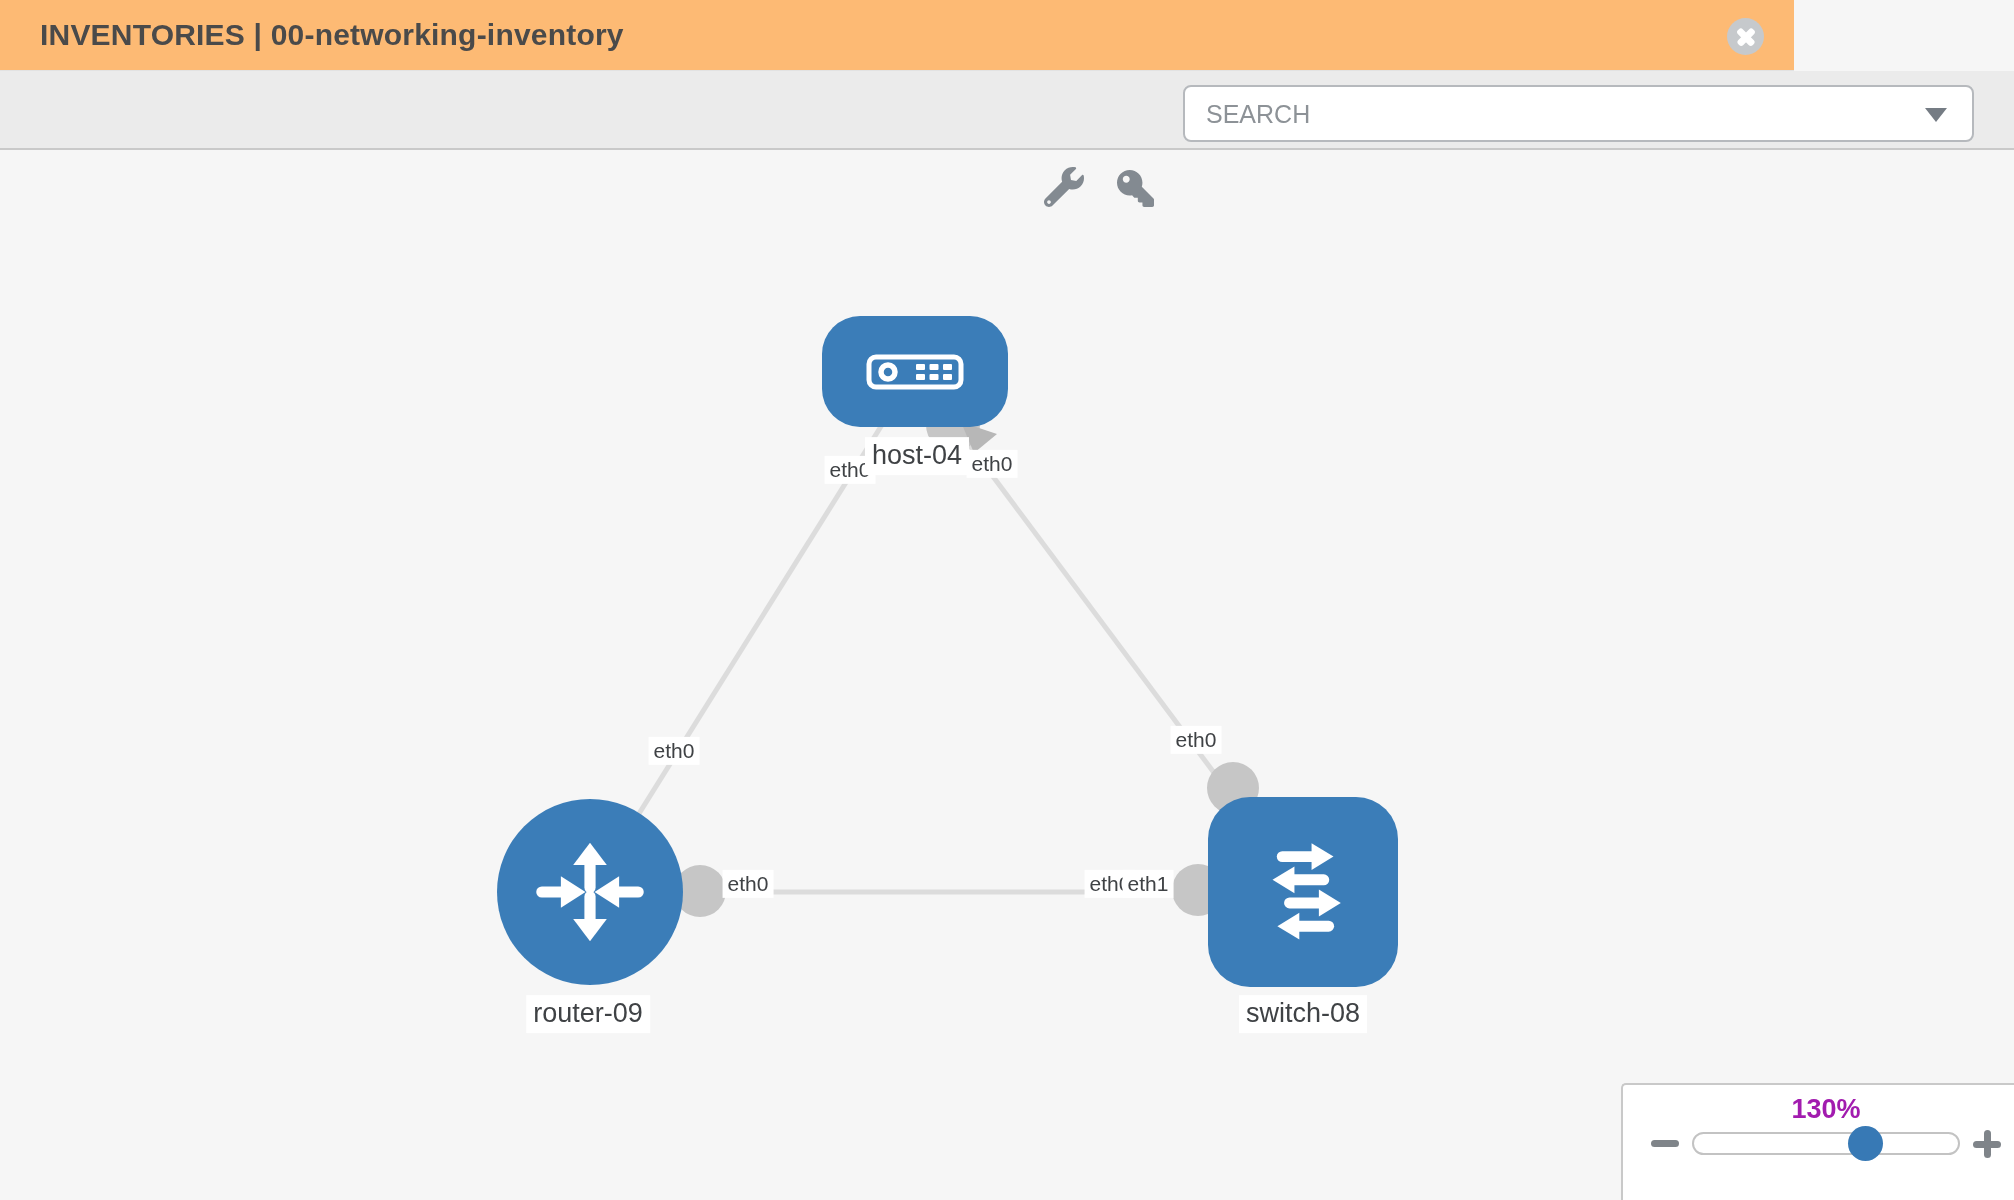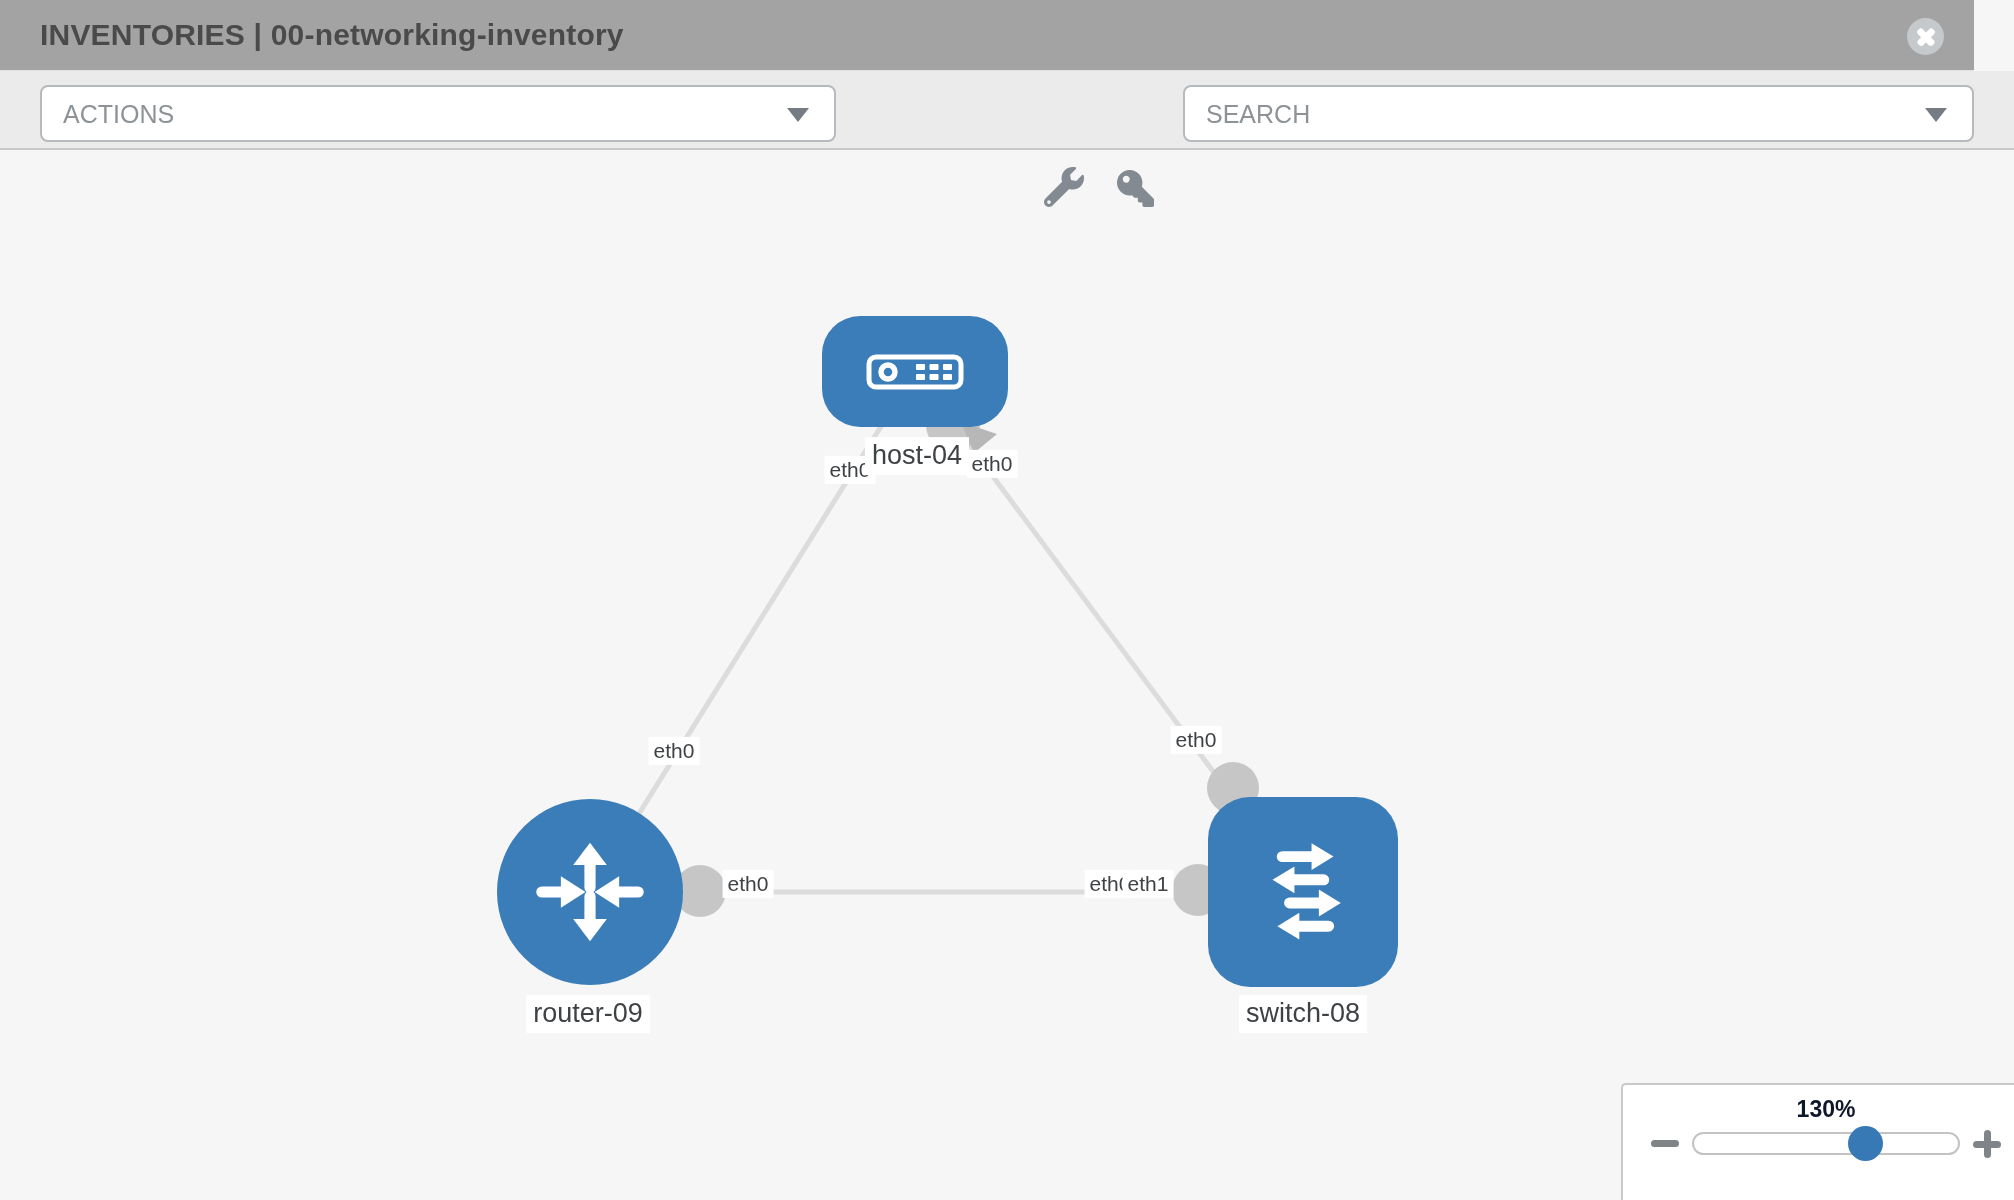--- a/index.html
+++ b/index.html
@@ -1,21 +1,21 @@
 <!DOCTYPE html>
 <html><head>
 <meta charset="utf-8">
 <style>
   * { margin:0; padding:0; box-sizing:border-box; }
   html,body { width:2014px; height:1200px; }
   body { font-family:"Liberation Sans","DejaVu Sans",sans-serif; background:#fff; overflow:hidden; }
   .window { position:relative; width:2014px; height:1200px; background:#f6f6f6; }
 
   
-  .app-header { position:absolute; top:0; left:0; width:1974px; height:71px; background:#a3a3a3; border-bottom:1px solid #e2e2e2; z-index:10; }
+  .app-header { position:absolute; top:0; left:0; width:1794px; height:71px; background:#fdba74; border-bottom:1px solid #e2e2e2; z-index:10; }
   .app-title { position:absolute; left:40px; top:50%; transform:translateY(-50%); font-size:30px; font-weight:700; color:#4a4a4a; letter-spacing:0.2px; }
   .close-btn { position:absolute; right:30px; top:18px; width:37px; height:37px; border-radius:50%; background:#c6c9cc; cursor:pointer; }
   .close-btn .xbar { position:absolute; left:50%; top:50%; width:21px; height:6.5px; border-radius:3px; background:#ffffff; }
   .close-btn .xbar.b1 { transform:translate(-50%,-50%) rotate(45deg); }
   .close-btn .xbar.b2 { transform:translate(-50%,-50%) rotate(-45deg); }
 
   
   .toolbar { position:absolute; top:71px; left:0; width:2014px; height:79px; background:#ebebeb; border-bottom:2px solid #c9c9c9; z-index:9; }
   .dropdown { position:absolute; top:14px; height:57px; background:#ffffff; border:2px solid #b6b9bd; border-radius:8px; cursor:pointer; }
   .dd-label { position:absolute; left:21px; top:50%; transform:translateY(-50%); font-size:25px; color:#8d9297; }
@@ -36,21 +36,21 @@
   .node-router { left:497px; top:649px; width:186px; height:186px; border-radius:50%; }
   .node-switch { left:1208px; top:647px; width:190px; height:190px; border-radius:42px; }
   .chip { position:absolute; transform:translate(-50%,-50%); background:#ffffff; color:#3f4245; white-space:nowrap; z-index:3; line-height:1.25; }
   .node-label { font-size:27px; padding:2px 7px; z-index:4; }
   .eth-label { font-size:21px; padding:1px 5px; }
   .eth-over { z-index:5;text-align:center; }
 
   
   .zoom-panel { position:absolute; right:0; bottom:0; width:393px; height:117px; background:#ffffff;
                 border:2px solid #c9c9c9; border-right:none; border-bottom:none; border-top-left-radius:5px; z-index:6; }
-  .zoom-value { position:absolute; left:203px; top:24px; transform:translate(-50%,-50%); font-size:23px; font-weight:600; color:#0f172a; }
+  .zoom-value { position:absolute; left:203px; top:24px; transform:translate(-50%,-50%); font-size:27px; font-weight:600; color:#a21caf; }
   .minus-btn { position:absolute; left:28px; top:55px; width:28px; height:7px; border-radius:4px; background:#7f8489; cursor:pointer; }
   .plus-btn { position:absolute; left:350px; top:45px; width:28px; height:28px; cursor:pointer; }
   .plus-btn .pbar1 { position:absolute; left:0; top:10.5px; width:28px; height:7px; border-radius:4px; background:#7f8489; }
   .plus-btn .pbar2 { position:absolute; left:10.5px; top:0; width:7px; height:28px; border-radius:4px; background:#7f8489; }
   .slider-track { position:absolute; left:69px; top:47px; width:268px; height:23px; background:#ffffff; border:2px solid #c3c3c3; border-radius:12px; cursor:pointer; }
   .slider-thumb { position:absolute; left:225px; top:41px; width:35px; height:35px; border-radius:50%; background:#3779b5; cursor:grab; z-index:7; }
 </style>
 </head>
 <body>
 
@@ -58,24 +58,20 @@
 
   <div class="app-header">
     <div class="app-title">INVENTORIES | 00-networking-inventory</div>
     <div class="close-btn">
       <div class="xbar b1"></div>
       <div class="xbar b2"></div>
     </div>
   </div>
 
   <div class="toolbar">
-    <div class="dropdown dd-actions">
-      <span class="dd-label">ACTIONS</span>
-      <span class="caret"></span>
-    </div>
 
     <div class="tool-icon icon-wrench">
       <svg width="40" height="40" viewBox="0 0 512 512">
         <path d="M507.73 109.1c-2.24-9.03-13.54-12.09-20.12-5.51l-74.36 74.36-67.88-11.31-11.31-67.88 74.36-74.36c6.62-6.62 3.43-17.9-5.66-20.16-47.38-11.74-99.55.91-136.58 37.93-39.64 39.64-50.55 97.1-34.05 147.2L18.74 402.76c-24.99 24.99-24.99 65.51 0 90.5 24.99 24.99 65.51 24.99 90.5 0l213.21-213.21c50.12 16.71 107.47 5.68 147.37-34.22 37.07-37.07 49.7-89.32 37.91-136.73zM64 472c-13.25 0-24-10.75-24-24 0-13.26 10.75-24 24-24s24 10.74 24 24c0 13.25-10.75 24-24 24z"></path>
       </svg>
     </div>
 
     <div class="tool-icon icon-key">
       <svg width="37" height="37" viewBox="0 0 512 512">
         <g transform="translate(512,0) scale(-1,1)">

